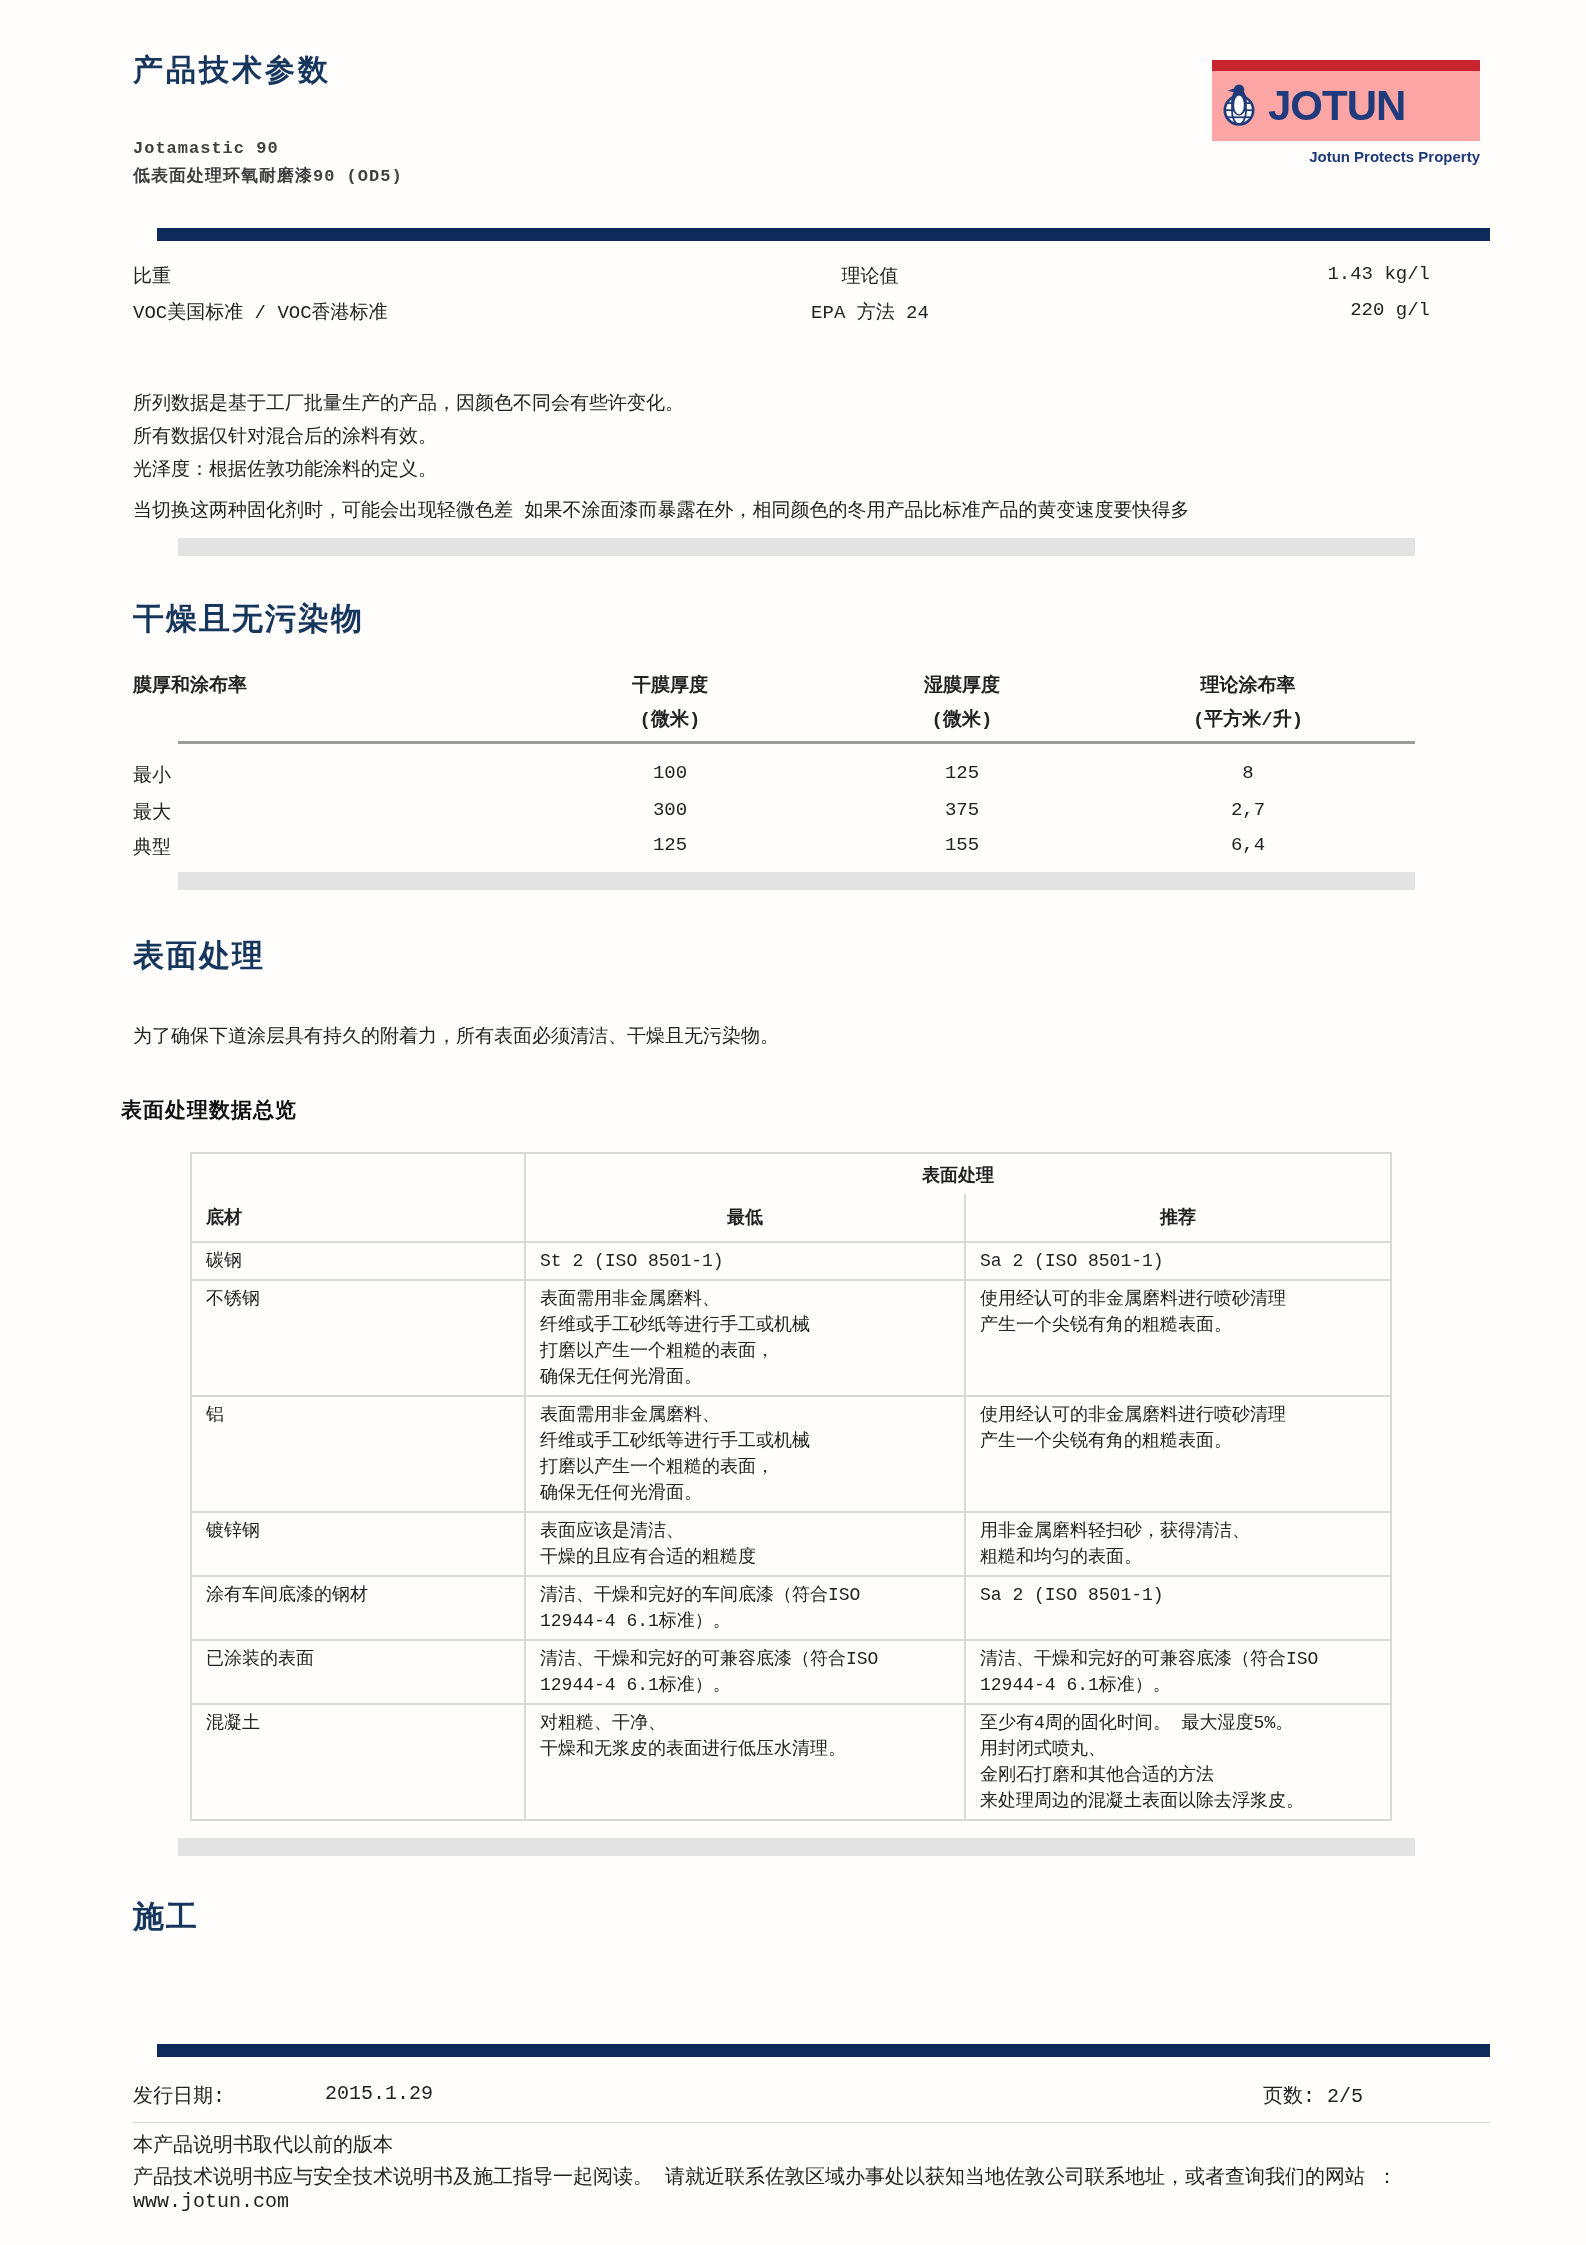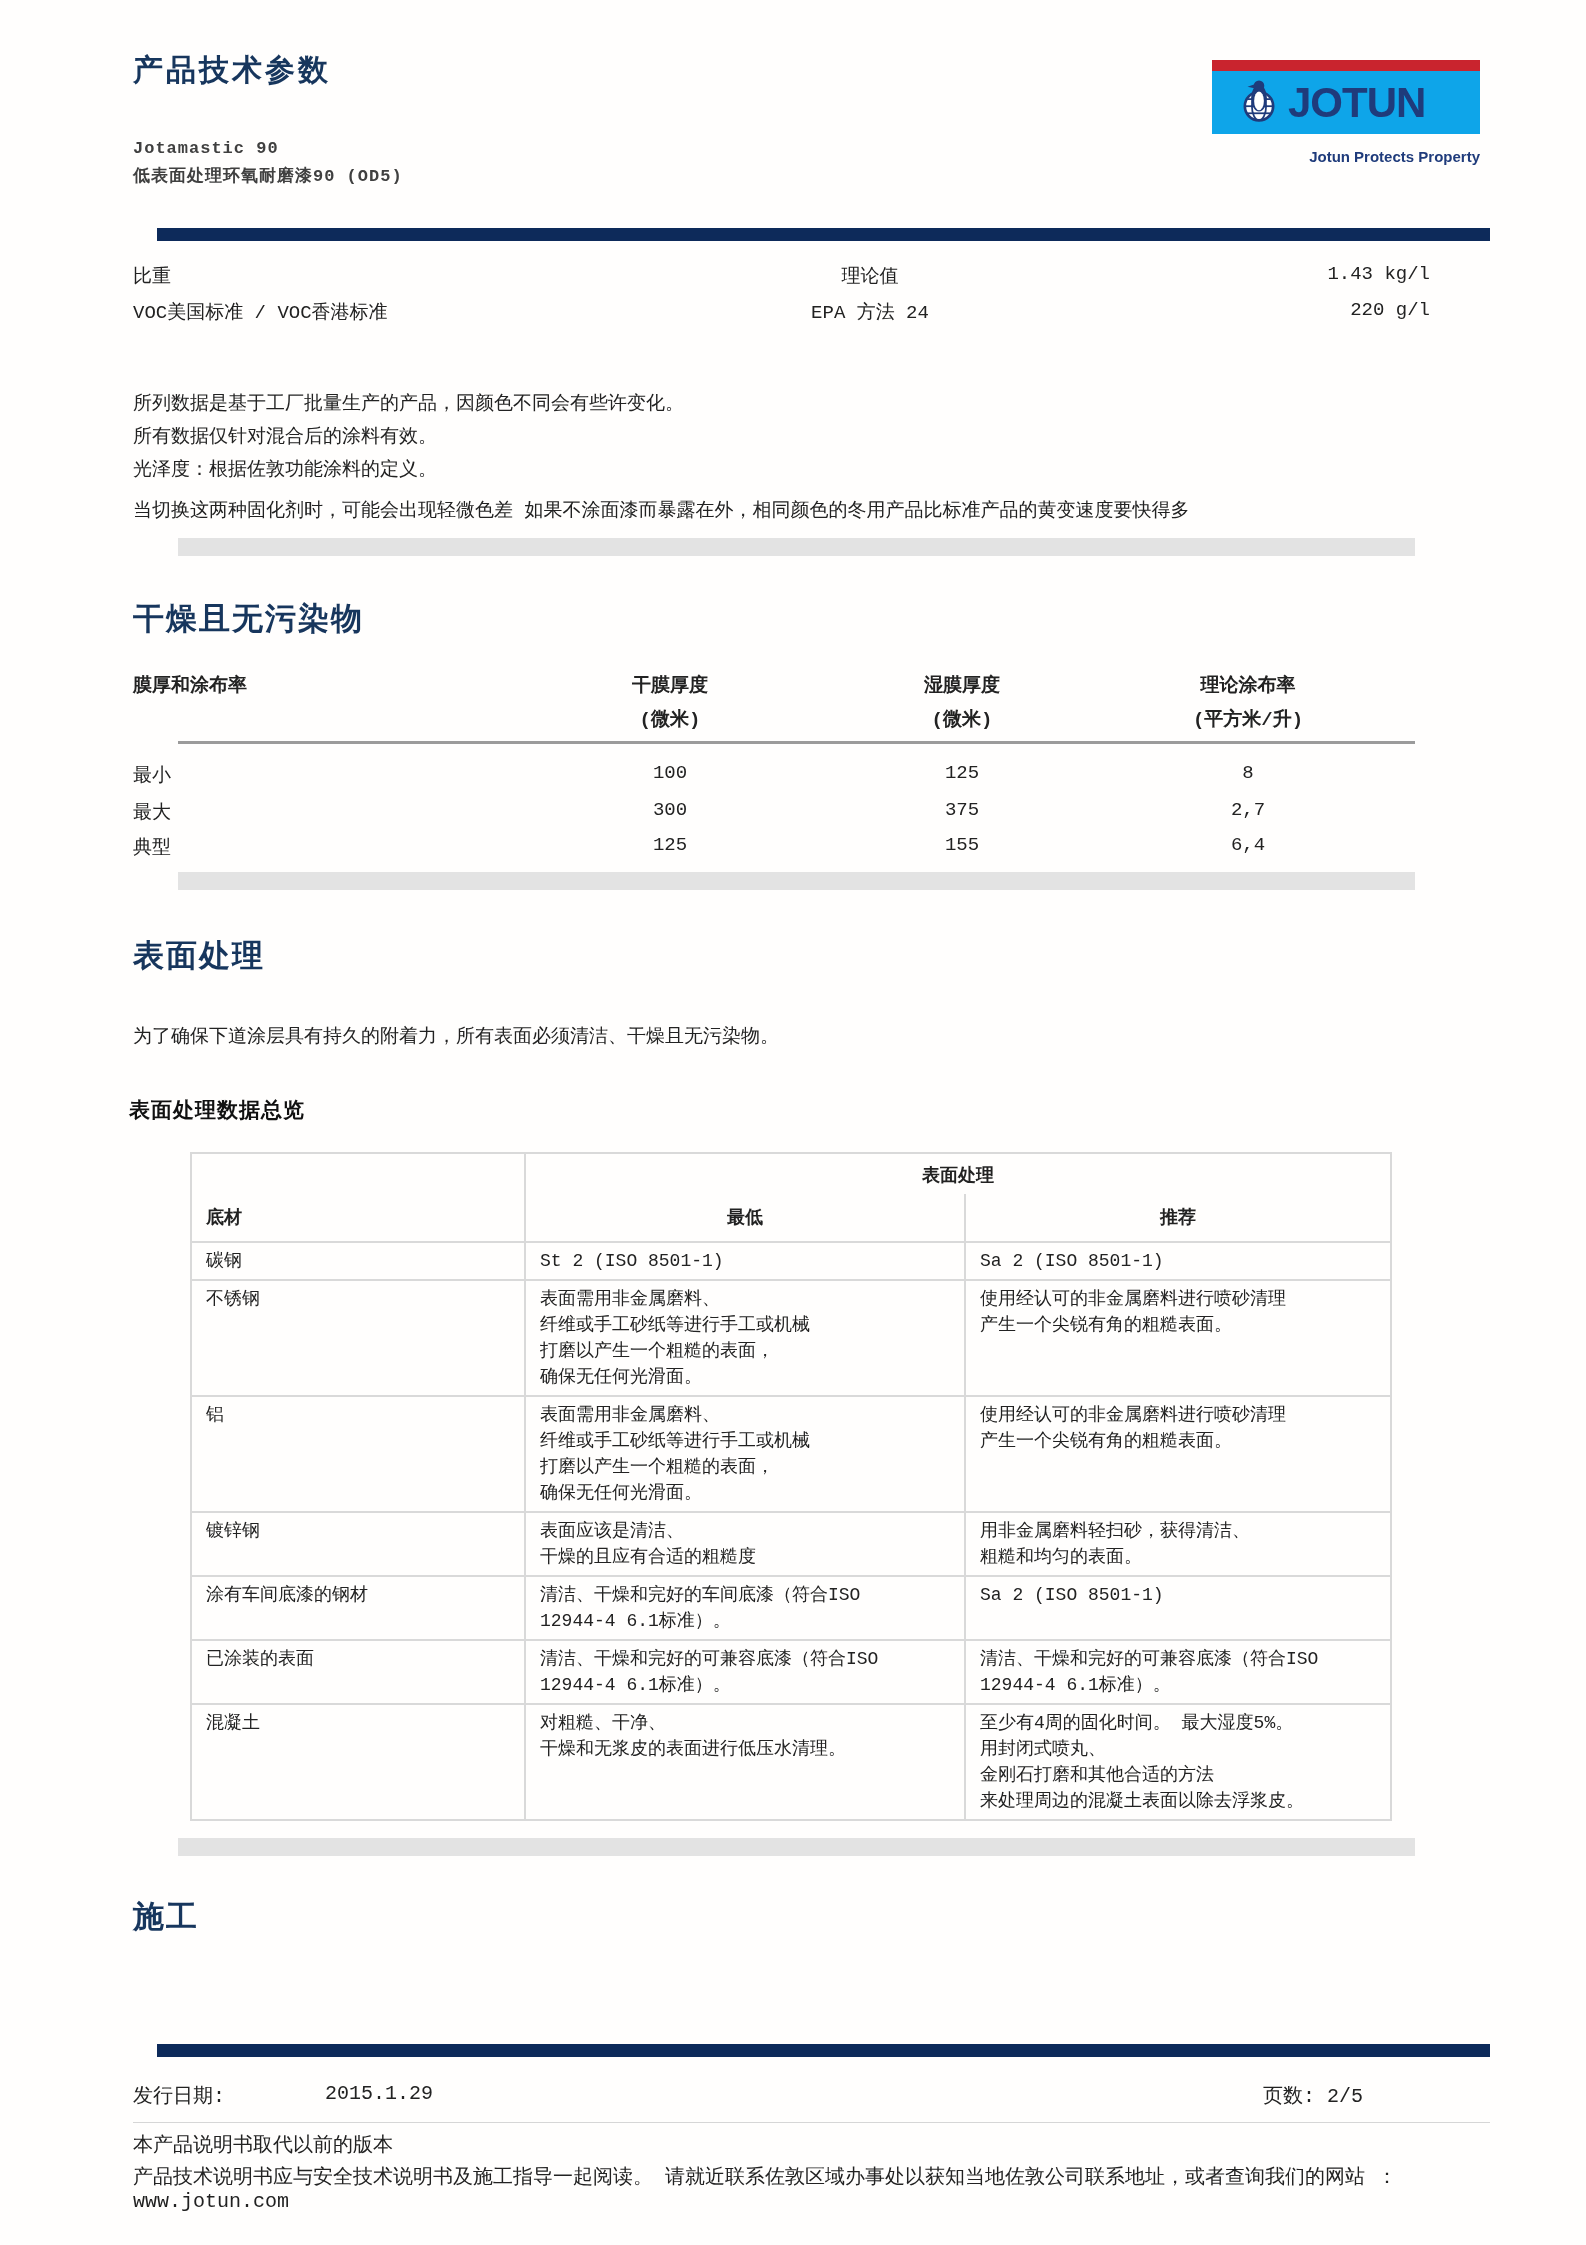--- a/index.html
+++ b/index.html
@@ -11,21 +11,21 @@
   }
   .page { position:relative; width:1586px; height:2245px; background:#fffefd; overflow:hidden; margin:0 auto; }
   .abs { position:absolute; }
 
   
   .doc-title { font-size:30px; font-weight:bold; color:#17365d; letter-spacing:3px; }
   .product-line { font-size:17px; font-weight:bold; color:#404040; letter-spacing:1px;margin-top:16px; }
 
   .logo-box { left:1212px; top:60px; width:268px; height:74px; }
   .logo-red { height:11px; background:#c9242e; }
-  .logo-yellow { height:63px; background:#0ea5e9; display:flex; align-items:center; padding-left:24px; }
+  .logo-yellow { height:70px; background:#fca5a5; display:flex; align-items:center; padding-left:4px; }
   .logo-word { font-family:"Liberation Sans",sans-serif; font-weight:bold; font-size:42px; color:#1f3b7b; letter-spacing:-1px; margin-left:6px; }
   .tagline { left:1212px; top:148px; width:268px; text-align:right; font-family:"Liberation Sans",sans-serif; font-weight:bold; font-size:15px; color:#1f3b7b; }
 
   .bar-navy { left:157px; width:1333px; height:13px; background:#0d2a5a; }
   .bar-gray { left:178px; width:1237px; height:18px; background:#e3e3e3; }
   .hairline { left:133px; width:1357px; height:1px; background:#d6d6d6; }
 
   
   .spec-row { left:0; top:0; width:1586px; font-size:19px; height:30px; }
   .spec-label { position:absolute; left:133px; white-space:nowrap; }
@@ -38,21 +38,21 @@
 
   
   .film-rowheader { left:133px; font-size:19px; font-weight:bold; }
   .cellc { position:absolute; width:300px; text-align:center; font-size:19px; white-space:nowrap; }
   .c1 { left:520px; } .c2 { left:812px; } .c3 { left:1098px; }
   .bold { font-weight:bold; }
   .rule { left:178px; width:1237px; height:3px; background:#9b9b9b; }
   .film-label { left:133px; font-size:19px; }
 
   .intro { left:133px; font-size:19px; white-space:nowrap; }
-  .subheading { left:129px; font-size:21px; font-weight:bold; color:#111111; letter-spacing:1px; }
+  .subheading { left:121px; font-size:21px; font-weight:bold; color:#111111; letter-spacing:1px; }
 
   
   table.surface { position:absolute; left:190px; top:1152px; width:1200px; border-collapse:collapse; font-size:18px; line-height:26px; color:#222222; table-layout:fixed; }
   table.surface td { border:2px solid #d9d9d9; padding:5px 14px; vertical-align:top; white-space:pre-line; }
   table.surface tr.h1row td { border-bottom:none; font-weight:bold; text-align:center; padding-top:9px; white-space:nowrap; }
   table.surface tr.h2row td { border-top:none; height:48px; vertical-align:middle; font-weight:bold; white-space:nowrap; }
   table.surface tr.h2row td.center { text-align:center; }
 
   
   .footer-text { font-size:20px; white-space:nowrap; }

